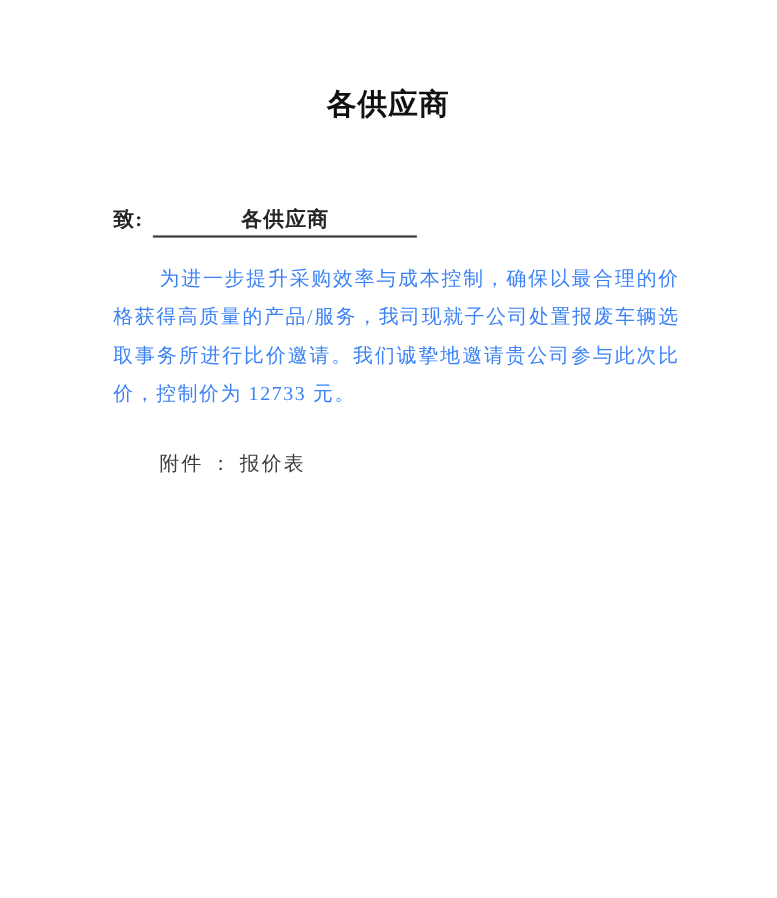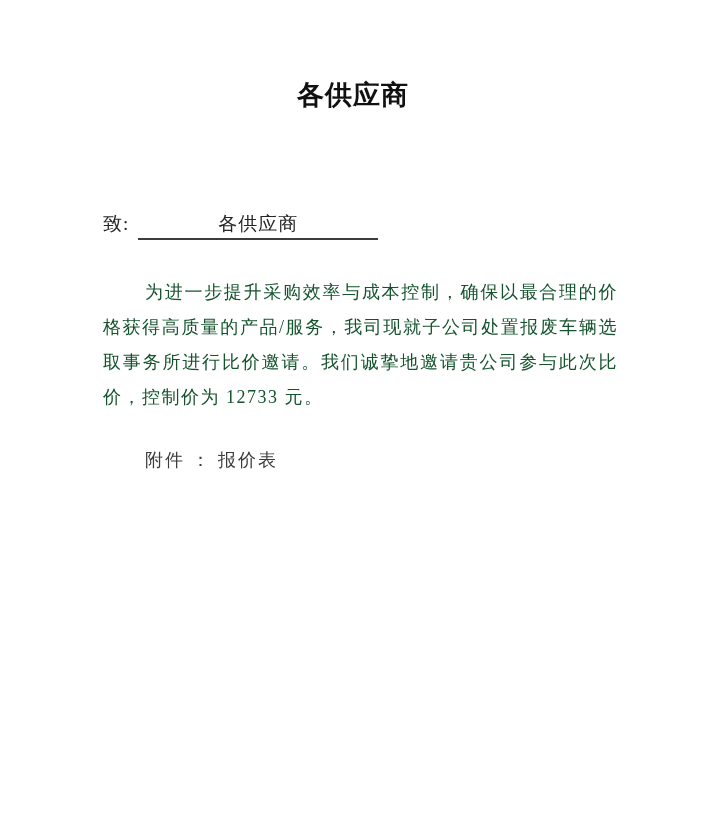--- a/index.html
+++ b/index.html
@@ -19,42 +19,42 @@
   .doc-title {
     margin: 0 -88px 0 -103px;      
     text-align: center;
     font-size: 27px;
     line-height: 40px;
     font-weight: bold;
     color: #111111;
     letter-spacing: 1px;
   }
   .recipient-line {
-    margin-top: 92px;
+    margin-top: 68px;
     line-height: 33px;
     font-size: 19px;
-    font-weight: normal;
+    font-weight: bold;
     color: #262626;
     letter-spacing: 1px;
   }
   .recipient-underline {
     display: inline-block;
     width: 240px;
     margin-left: 9px;
     text-align: center;
     border-bottom: 2px solid #3c3c3c;
     padding-bottom: 2px;
     line-height: 24px;
   }
   .body-paragraph {
-    margin-top: 35px;
+    margin-top: 20px;
     font-size: 18px;
     line-height: 35px;
     letter-spacing: 1.5px;
-    color: #14532d;
+    color: #3b82f6;
     text-align: justify;
     text-indent: 42px;
   }
   .attachment-line {
     margin-top: 28px;
     padding-left: 42px;
     font-size: 18px;
     line-height: 35px;
     letter-spacing: 2px;
     color: #3c3c3c;

